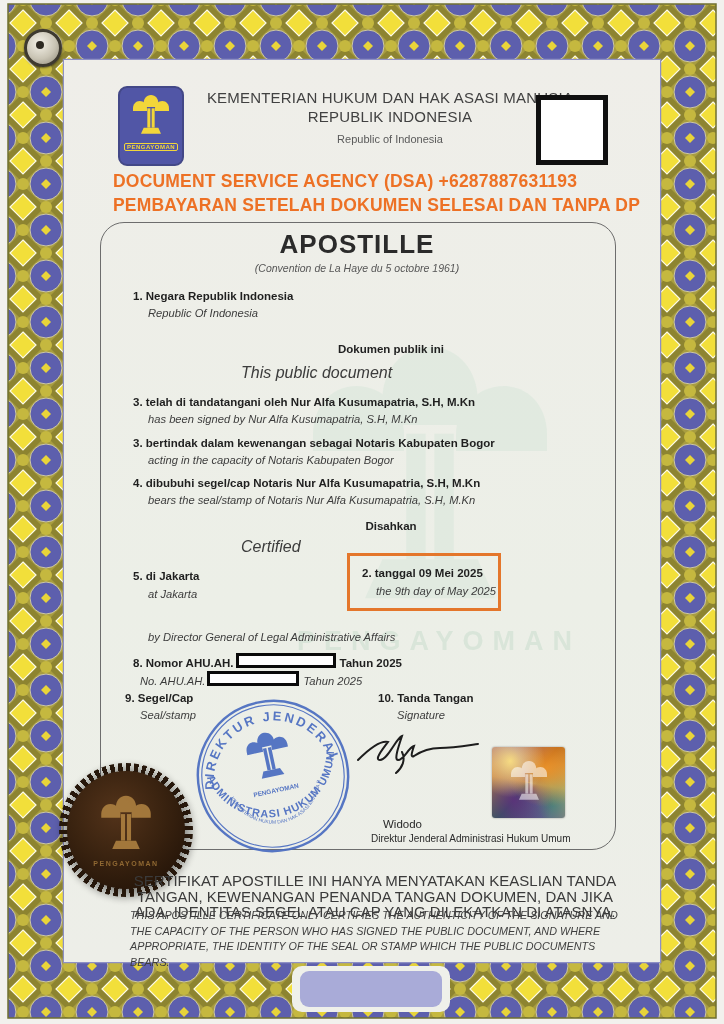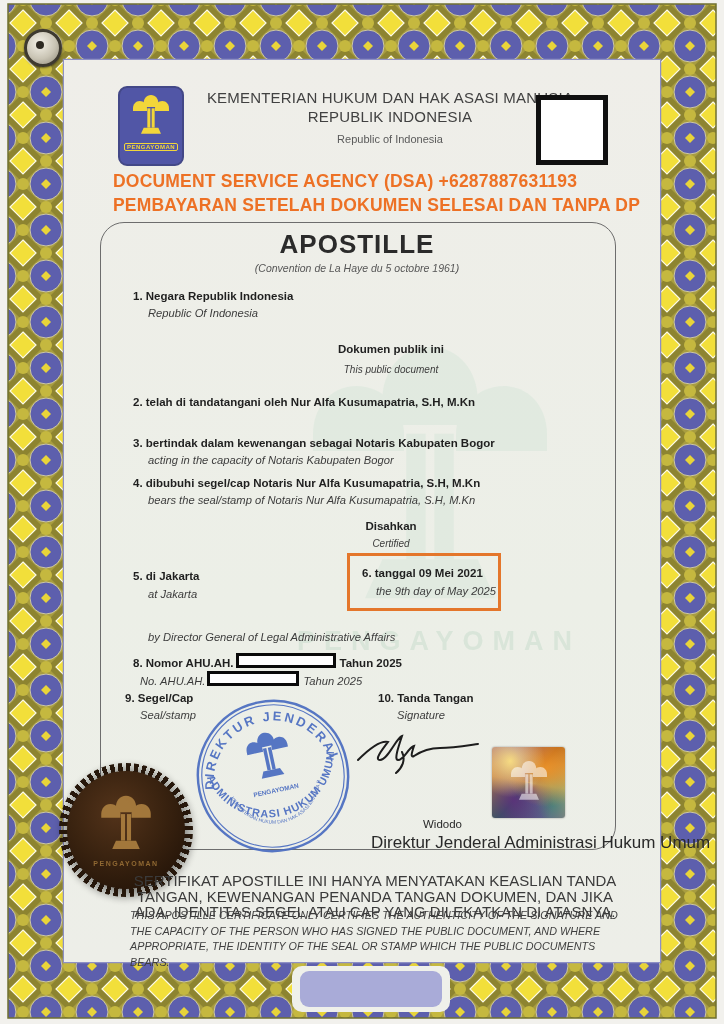--- a/index.html
+++ b/index.html
@@ -36,21 +36,21 @@
   .cert-box{position:absolute;left:100px;top:222px;width:514px;height:626px;
             border:1.5px solid #6d6d6d;border-radius:24px;}
   .cert-title{position:absolute;left:100px;top:229px;width:514px;text-align:center;
               font-size:26px;font-weight:700;letter-spacing:1px;color:#2b2b2b;}
   .cert-sub{position:absolute;left:100px;top:262px;width:514px;text-align:center;
             font-size:10.5px;font-style:italic;color:#565656;}
   .l-id{position:absolute;font-size:11.5px;font-weight:700;color:#1f1f1f;white-space:nowrap;}
   .l-en{position:absolute;font-size:11.2px;font-style:italic;color:#3c3c3c;white-space:nowrap;}
   .c-id{position:absolute;left:241px;width:300px;text-align:center;font-size:11.5px;
         font-weight:700;color:#1f1f1f;}
-  .c-en{position:absolute;left:241px;width:300px;text-align:center;font-size:10px;
+  .c-en{position:absolute;left:241px;width:300px;font-size:16px;
         font-style:italic;color:#3c3c3c;}
   .date-box{position:absolute;left:347px;top:553px;width:148px;height:52px;
             border:3px solid #e4762b;}
   .redact{display:inline-block;background:#fff;border:3px solid #0a0a0a;height:9px;
           vertical-align:-1px;margin:0 4px 0 2px;}
   .rw1{width:94px;} .rw2{width:86px;}
   
   .stamp{position:absolute;left:194px;top:697px;width:158px;height:158px;color:#4a6cc0;opacity:.92;}
   .seal{position:absolute;left:59px;top:763px;width:134px;height:134px;
         filter:drop-shadow(1px 2px 3px rgba(0,0,0,.45));}
@@ -65,22 +65,22 @@
   .holo{position:absolute;left:492px;top:747px;width:73px;height:71px;border-radius:3px;
         background:
           radial-gradient(at 25% 20%, rgba(250,225,130,.95), rgba(250,225,130,0) 45%),
           radial-gradient(at 75% 30%, rgba(238,148,42,.9), rgba(238,148,42,0) 55%),
           radial-gradient(at 30% 75%, rgba(98,44,126,.85), rgba(98,44,126,0) 55%),
           radial-gradient(at 80% 80%, rgba(56,128,120,.85), rgba(56,128,120,0) 50%),
           conic-gradient(from 40deg,#b36118,#e9d070,#7a4a9a,#2a5f5a,#d98f3f,#8a5aa8,#b36118);
         display:flex;align-items:center;justify-content:center;
         box-shadow:0 0 2px rgba(0,0,0,.4);}
   .holo svg{width:40px;height:48px;color:#ffffff;opacity:.55;}
-  .sig-name{position:absolute;left:383px;top:818px;font-size:11.5px;color:#2a2a2a;margin-left:40px;}
-  .sig-title{position:absolute;left:371px;top:833px;font-size:17px;color:#2a2a2a;white-space:nowrap;}
+  .sig-name{position:absolute;left:383px;top:818px;font-size:11.5px;color:#2a2a2a;}
+  .sig-title{position:absolute;left:371px;top:833px;font-size:10px;color:#2a2a2a;white-space:nowrap;}
   
   .foot-id{position:absolute;left:120px;top:873px;width:510px;text-align:center;
            font-size:15px;line-height:15.5px;color:#3a3a3a;}
   .foot-en{position:absolute;left:130px;top:908px;width:490px;text-align:left;
            font-size:10.8px;line-height:15.5px;font-style:italic;color:#3f3f3f;}
   
   .patch-halo{position:absolute;left:292px;top:966px;width:158px;height:46px;background:#eff0ea;
               border-radius:10px;}
   .patch{position:absolute;left:300px;top:971px;width:142px;height:36px;background:#a9abd8;
          border-radius:9px;}
@@ -169,37 +169,38 @@
   <div class="cert-box"></div>
   <div class="cert-title">APOSTILLE</div>
   <div class="cert-sub">(Convention de La Haye du 5 octobre 1961)</div>
 
   <div class="l-id" style="left:133px;top:290px">1. Negara Republik Indonesia</div>
   <div class="l-en" style="left:148px;top:307px">Republic Of Indonesia</div>
 
   <div class="c-id" style="top:343px">Dokumen publik ini</div>
   <div class="c-en" style="top:364px">This public document</div>
 
-  <div class="l-id" style="left:133px;top:396px">2. telah di tandatangani oleh Nur Alfa Kusumapatria, S.H, M.Kn</div>
+  <div class="l-id" style="left:133px;top:396px">3. telah di tandatangani oleh Nur Alfa Kusumapatria, S.H, M.Kn</div>
+  <div class="l-en" style="left:148px;top:413px">has been signed by Nur Alfa Kusumapatria, S.H, M.Kn</div>
 
   <div class="l-id" style="left:133px;top:437px">3. bertindak dalam kewenangan sebagai Notaris Kabupaten Bogor</div>
   <div class="l-en" style="left:148px;top:454px">acting in the capacity of Notaris Kabupaten Bogor</div>
 
   <div class="l-id" style="left:133px;top:477px">4. dibubuhi segel/cap Notaris Nur Alfa Kusumapatria, S.H, M.Kn</div>
   <div class="l-en" style="left:148px;top:494px">bears the seal/stamp of Notaris Nur Alfa Kusumapatria, S.H, M.Kn</div>
 
   <div class="c-id" style="top:520px">Disahkan</div>
   <div class="c-en" style="top:538px">Certified</div>
 
   <div class="date-box"></div>
 
   <div class="l-id" style="left:133px;top:570px">5. di Jakarta</div>
   <div class="l-en" style="left:148px;top:588px">at Jakarta</div>
 
-  <div class="l-id" style="left:362px;top:567px">6. tanggal 09 Mei 2021</div>
+  <div class="l-id" style="left:362px;top:567px">2. tanggal 09 Mei 2025</div>
   <div class="l-en" style="left:376px;top:585px">the 9th day of May 2025</div>
 
   <div class="l-en" style="left:148px;top:631px">by Director General of Legal Administrative Affairs</div>
 
   <div class="l-id" style="left:133px;top:653px"><span>8. Nomor AHU.AH.</span><span class="redact rw1"></span><span>Tahun 2025</span></div>
   <div class="l-en" style="left:140px;top:671px"><span>No. AHU.AH.</span><span class="redact rw2"></span><span>Tahun 2025</span></div>
 
   <div class="l-id" style="left:125px;top:692px">9. Segel/Cap</div>
   <div class="l-en" style="left:140px;top:709px">Seal/stamp</div>
 

